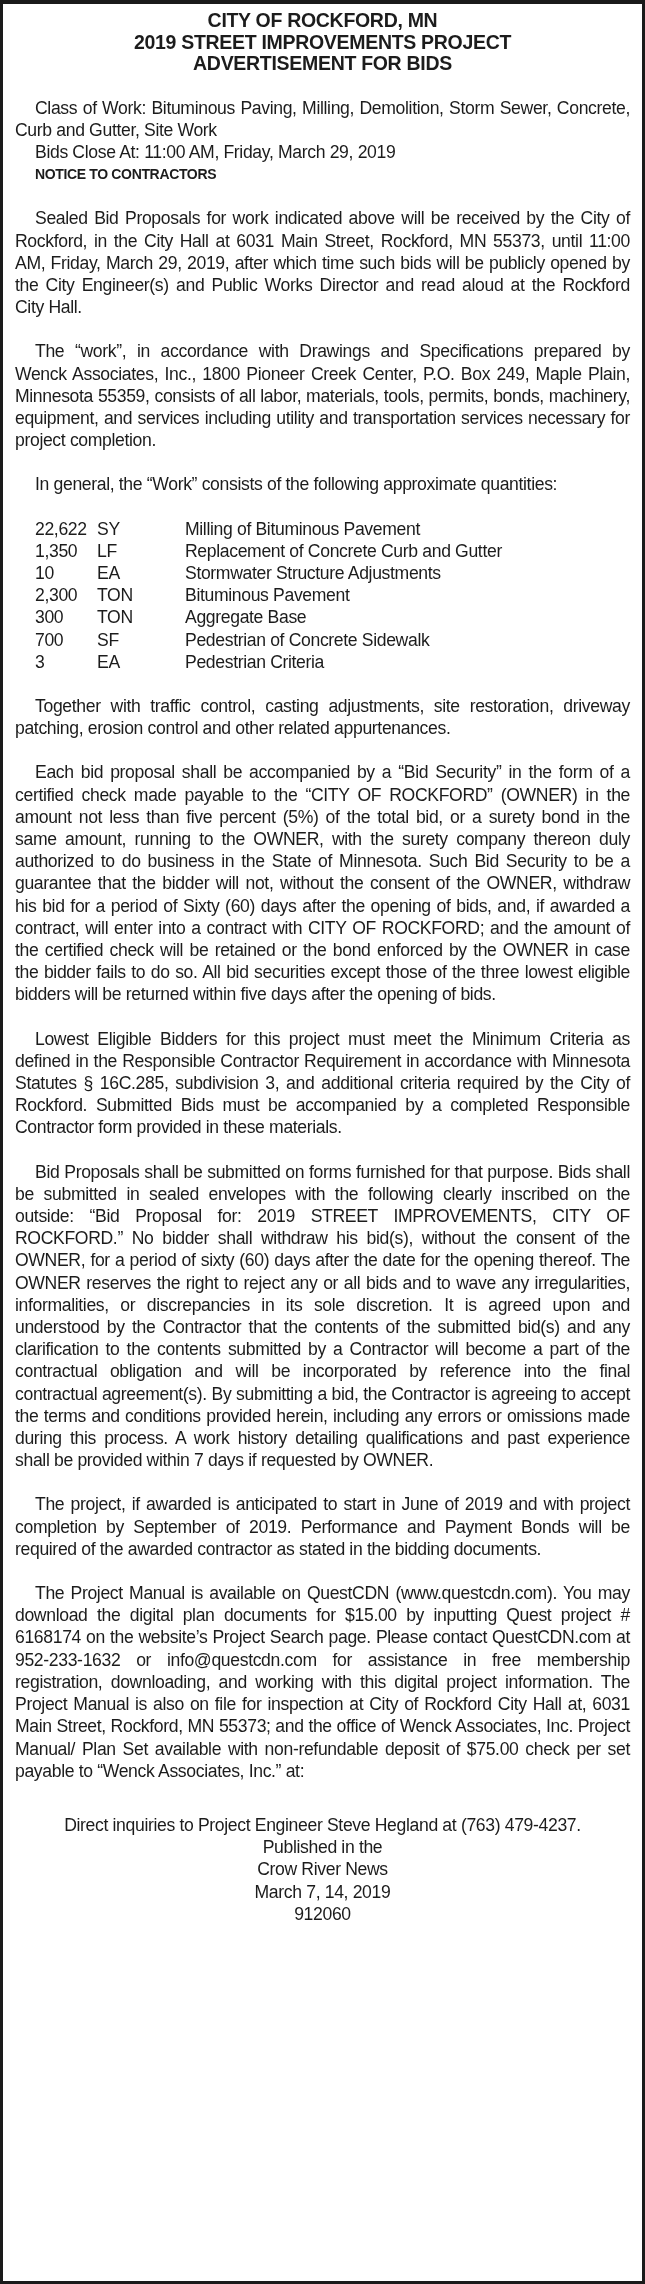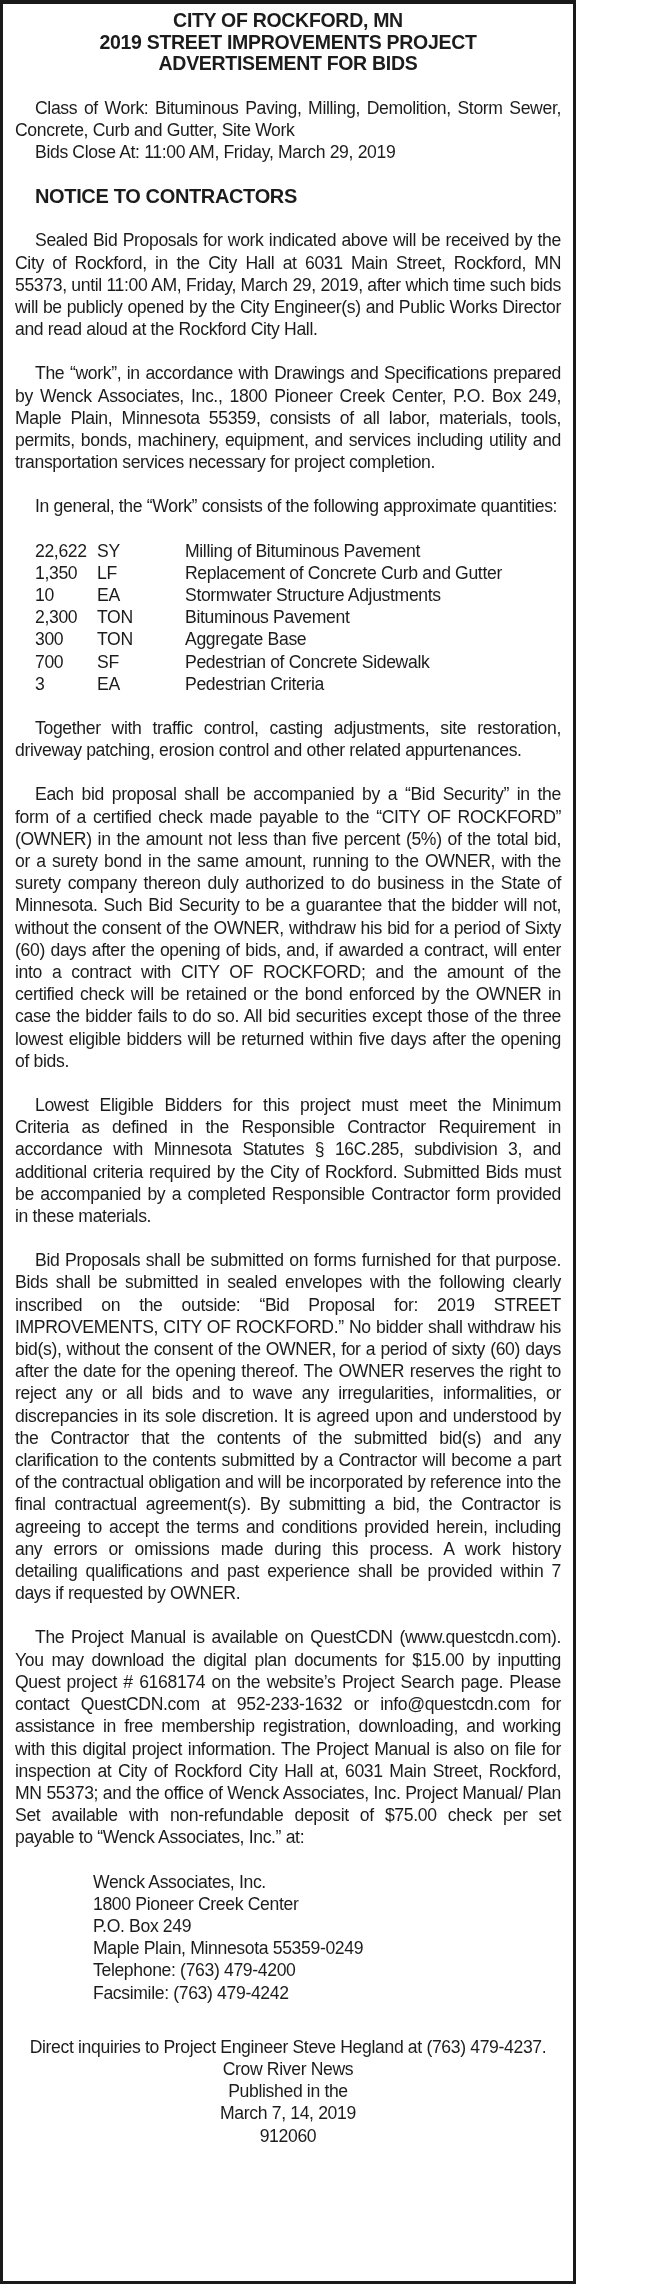--- a/index.html
+++ b/index.html
@@ -1,19 +1,19 @@
 <!DOCTYPE html>
 <html><head>
 <meta charset="utf-8">
 <style>
   html, body { margin: 0; padding: 0; background: #ffffff; }
   body { width: 645px; height: 2284px; overflow: hidden; }
   .notice {
     box-sizing: border-box;
-    width: 576px;
+    width: 645px;
     height: 2284px;
     border: 3px solid #1a1a1a;
     border-top-width: 4px;
     padding: 6px 12px 2px 12px;
     font-family: "Liberation Sans", sans-serif;
     font-size: 17.6px;
     line-height: 22.2px;
     color: #1c1c1c;
     letter-spacing: -0.35px;
   }
@@ -24,23 +24,22 @@
     line-height: 21.5px;
     margin-bottom: 22px;
     letter-spacing: -0.3px;
   }
   .header div { display: block; }
   p { margin: 0; text-align: justify; text-indent: 20px; }
   .gap { margin-top: 22px; }
   .plain-line { text-indent: 20px; }
   .section-title {
     font-weight: bold;
-    font-size: 20px;
+    font-size: 14px;
     text-indent: 20px;
-    margin-top: 22px;
   }
   .qty-table { margin-top: 22px; padding-left: 20px; }
   .qty-row { display: flex; }
   .qty-row .q { width: 62px; }
   .qty-row .u { width: 88px; }
   .qty-row .d { flex: 1; }
   .address { padding-left: 78px; margin-top: 22px; }
   .address div { display: block; }
   .footer { text-align: center; margin-top: 32px; }
   .footer div { display: block; }
@@ -101,33 +100,26 @@
       <span class="q">3</span>
       <span class="u">EA</span>
       <span class="d">Pedestrian Criteria</span>
     </div>
   </div>
 
   <p class="gap">Together with traffic control, casting adjustments, site restoration, driveway patching, erosion control and other related appurtenances.</p>
   <p class="gap">Each bid proposal shall be accompanied by a “Bid Security” in the form of a certified check made payable to the “CITY OF ROCKFORD” (OWNER) in the amount not less than five percent (5%) of the total bid, or a surety bond in the same amount, running to the OWNER, with the surety company thereon duly authorized to do business in the State of Minnesota.  Such Bid Security to be a guarantee that the bidder will not, without the consent of the OWNER, withdraw his bid for a period of Sixty (60) days after the opening of bids, and, if awarded a contract, will enter into a contract with CITY OF ROCKFORD; and the amount of the certified check will be retained or the bond enforced by the OWNER in case the bidder fails to do so.  All bid securities except those of the three lowest eligible bidders will be returned within five days after the opening of bids.</p>
   <p class="gap">Lowest Eligible Bidders for this project must meet the Minimum Criteria as defined in the Responsible Contractor Requirement in accordance with Minnesota Statutes § 16C.285, subdivision 3, and additional criteria required by the City of Rockford. Submitted Bids must be accompanied by a completed Responsible Contractor form provided in these materials.</p>
   <p class="gap">Bid Proposals shall be submitted on forms furnished for that purpose. Bids shall be submitted in sealed envelopes with the following clearly inscribed on the outside: “Bid Proposal for:  2019 STREET IMPROVEMENTS, CITY OF ROCKFORD.” No bidder shall withdraw his bid(s), without the consent of the OWNER, for a period of sixty (60) days after the date for the opening thereof.  The OWNER reserves the right to reject any or all bids and to wave any irregularities, informalities, or discrepancies in its sole discretion.  It is agreed upon and understood by the Contractor that the contents of the submitted bid(s) and any clarification to the contents submitted by a Contractor will become a part of the contractual obligation and will be incorporated by reference into the final contractual agreement(s).  By submitting a bid, the Contractor is agreeing to accept the terms and conditions provided herein, including any errors or omissions made during this process. A work history detailing qualifications and past experience shall be provided within 7 days if requested by OWNER.</p>
+  <p class="gap">The project, if awarded is anticipated to start in June of 2019 and with project completion by September of 2019. Performance and Payment Bonds will be required of the awarded contractor as stated in the bidding documents.</p>
 
   <p class="gap"><span>The Project Manual is available on QuestCDN (</span><a>www.questcdn.com</a><span>). You may download the digital plan documents for $15.00 by inputting Quest project # 6168174 on the website’s Project Search page.  Please contact QuestCDN.com at 952-233-1632 or </span><a>info@questcdn.com</a><span> for assistance in free membership registration, downloading, and working with this digital project information.  The Project Manual is also on file for inspection at City of Rockford City Hall at, 6031 Main Street, Rockford, MN 55373; and the office of Wenck Associates, Inc.  Project Manual/ Plan Set available with non-refundable deposit of $75.00 check per set payable to “Wenck Associates, Inc.” at:</span></p>
 
-  <div class="address">
-    <div>Wenck Associates, Inc.</div>
-    <div>1800 Pioneer Creek Center</div>
-    <div>P.O. Box 249</div>
-    <div>Maple Plain, Minnesota 55359-0249</div>
-    <div>Telephone:  (763) 479-4200</div>
-    <div>Facsimile:  (763) 479-4242</div>
-  </div>
 
   <div class="footer">
     <div>Direct inquiries to Project Engineer Steve Hegland at (763) 479-4237.</div>
+    <div>Published in the</div>
     <div>Crow River News</div>
-    <div>Published in the</div>
     <div>March 7, 14, 2019</div>
     <div>912060</div>
   </div>
 
 </div>
 
 </body></html>

